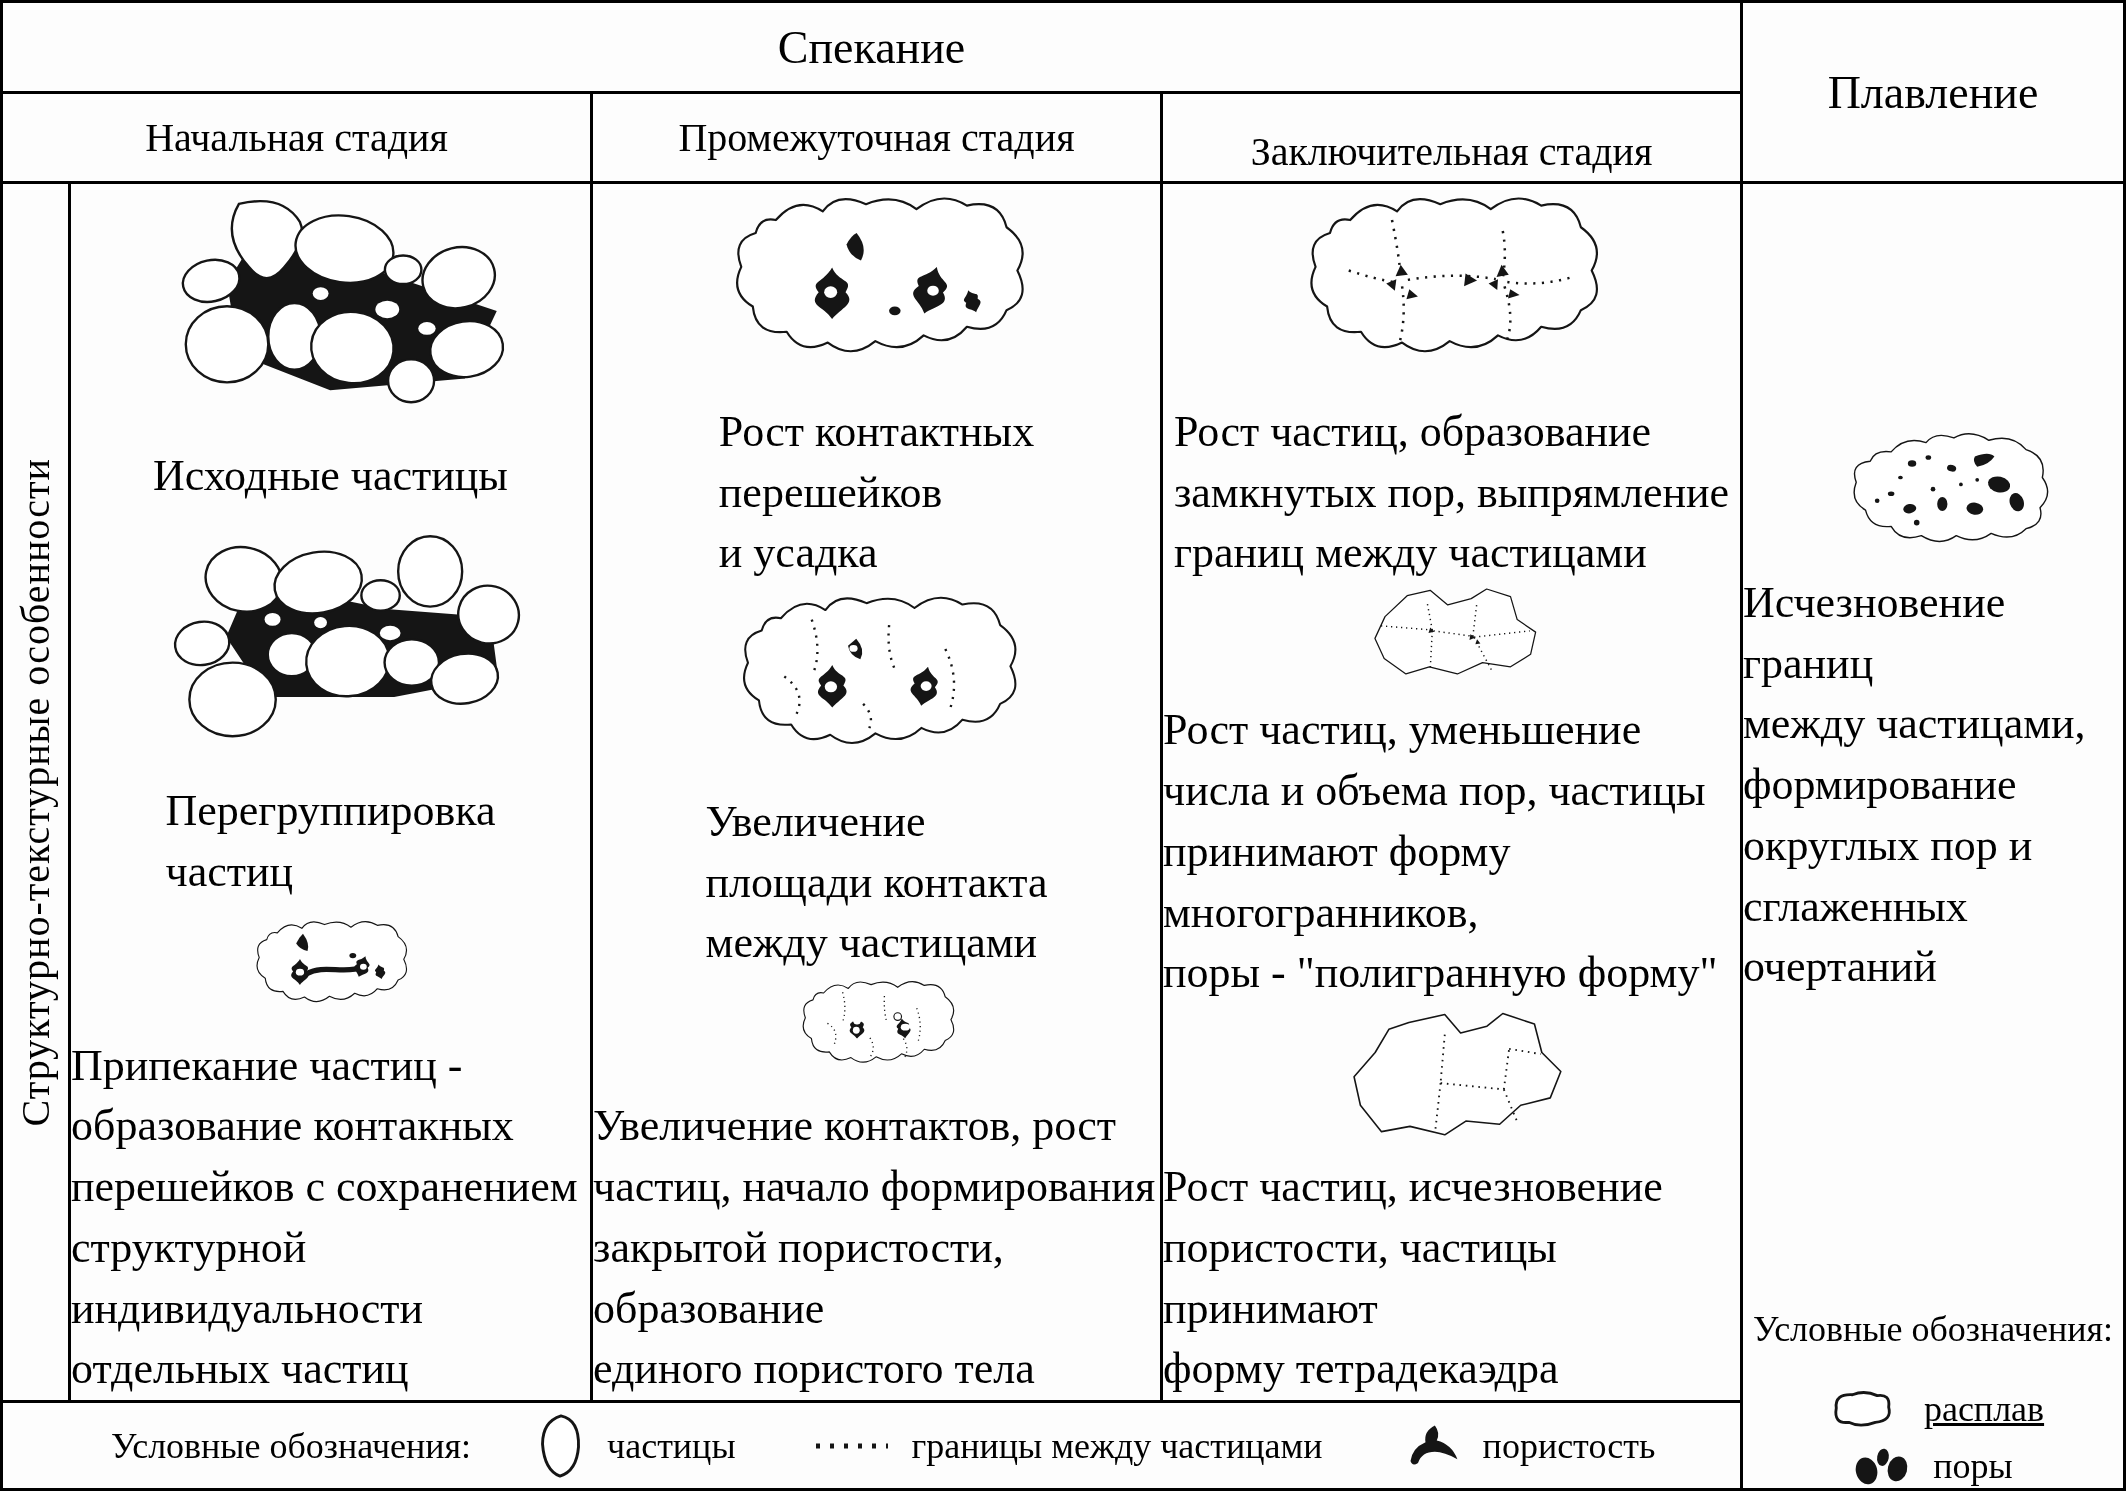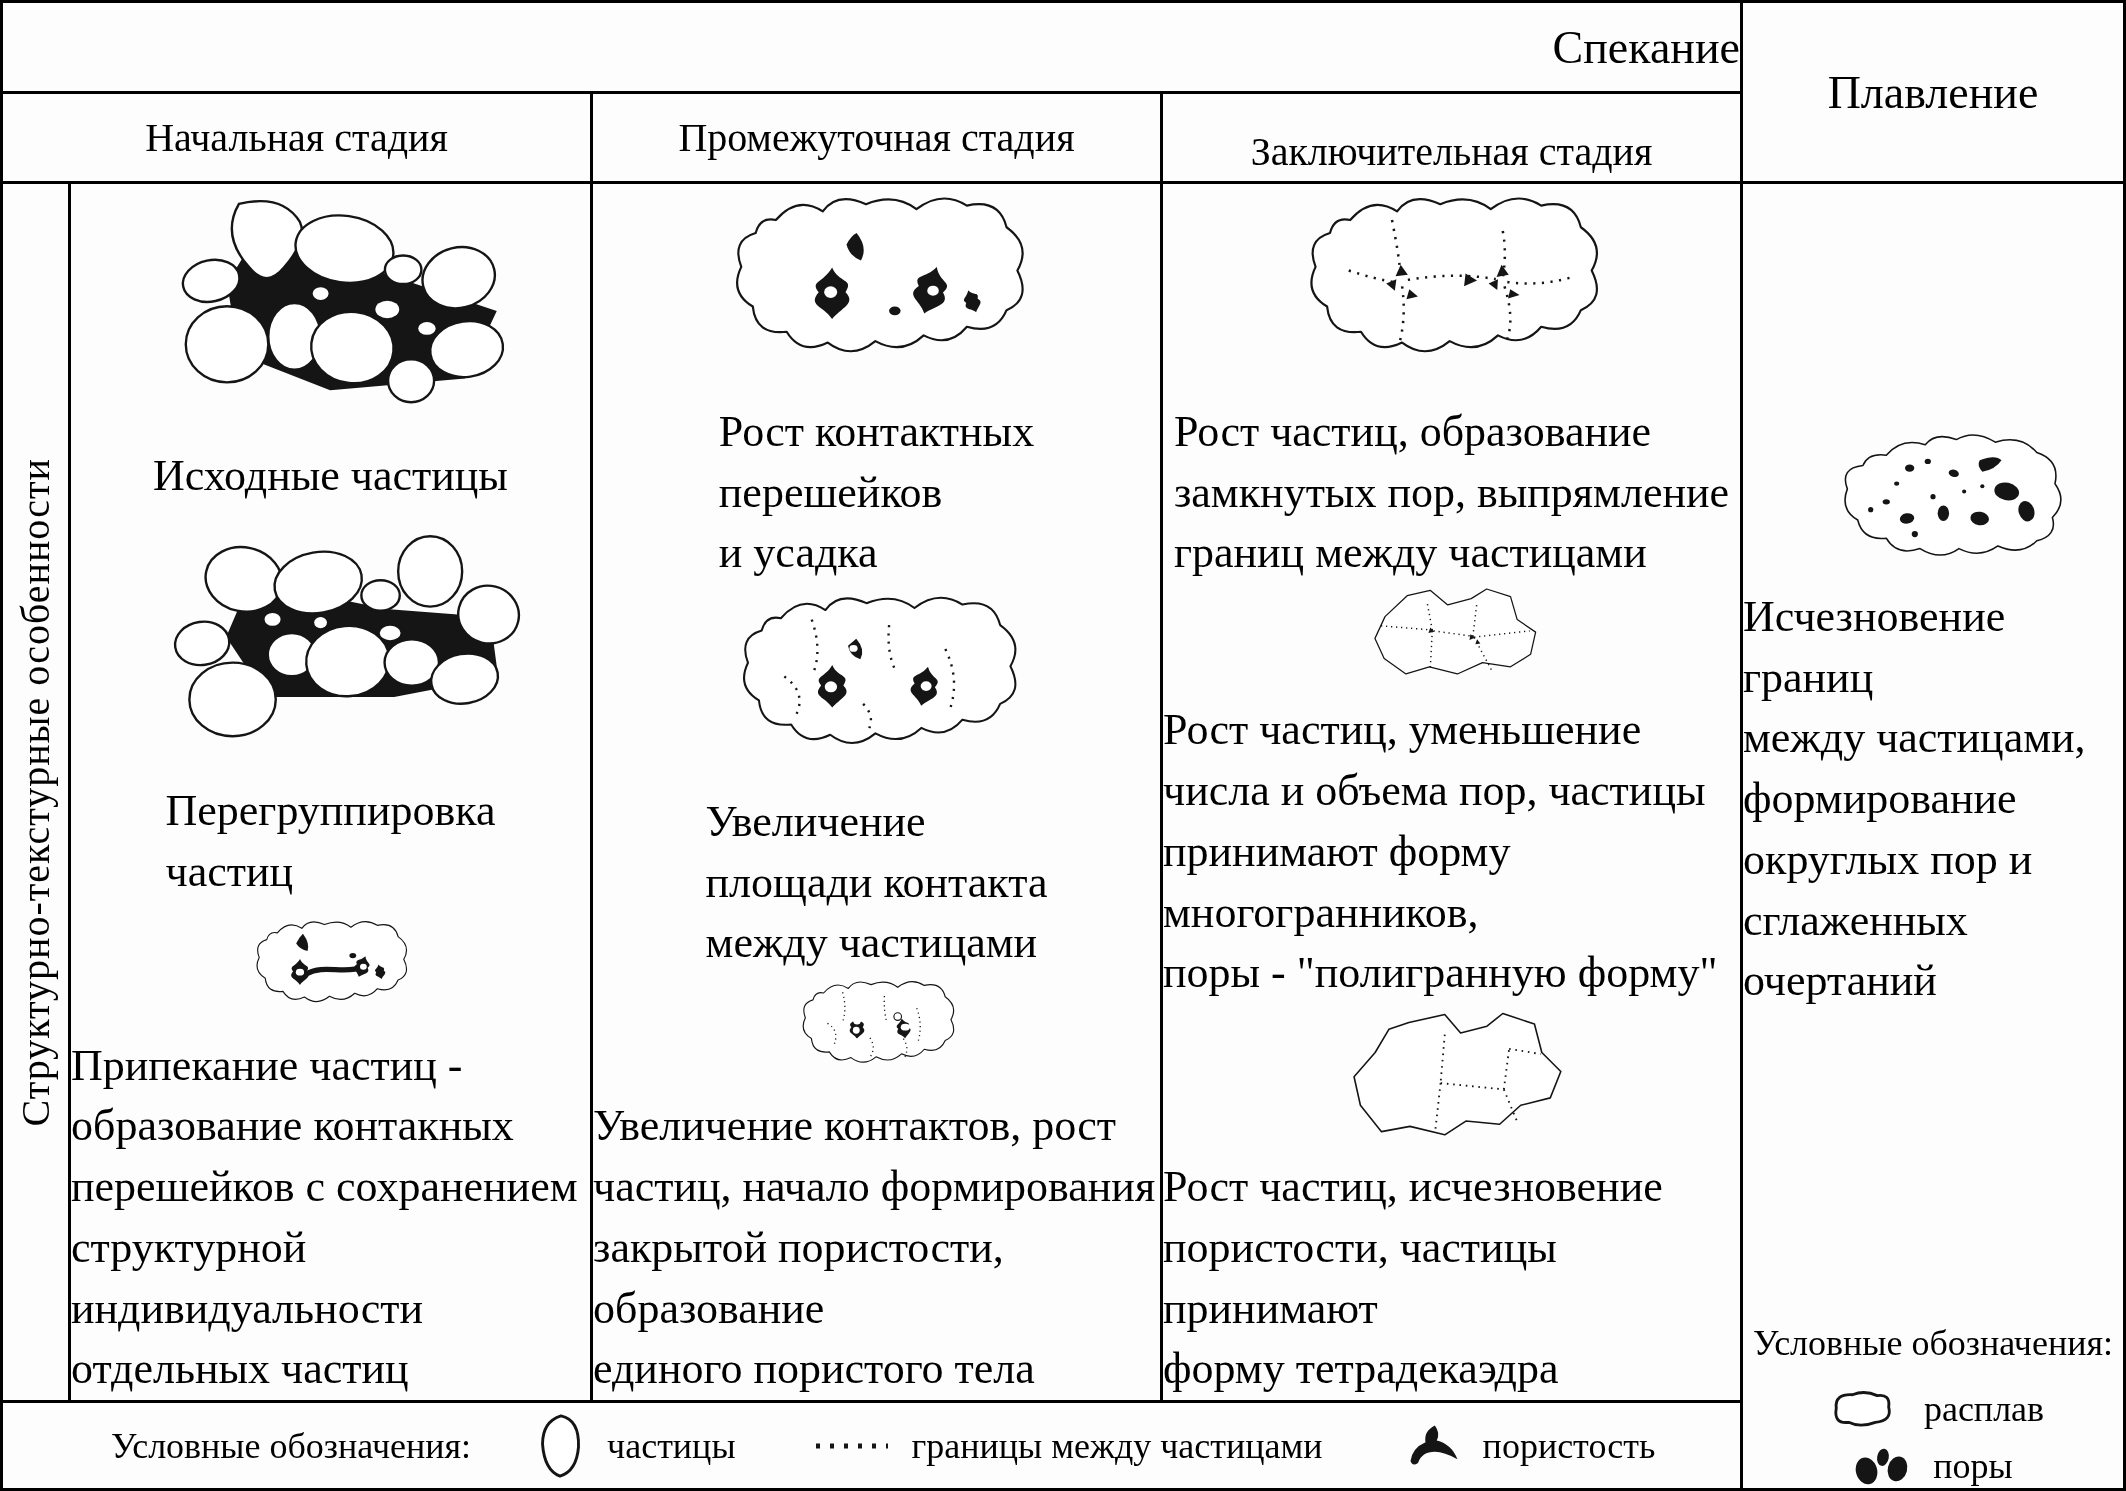--- a/index.html
+++ b/index.html
@@ -36,21 +36,21 @@
 <div id="stage">
 
   <div class="gline" style="left:0;top:88px;width:1737px;height:3px;"></div>
   <div class="gline" style="left:0;top:178px;width:2120px;height:3px;"></div>
   <div class="gline" style="left:0;top:1397px;width:1737px;height:3px;"></div>
   <div class="gline" style="left:65px;top:181px;width:3px;height:1216px;"></div>
   <div class="gline" style="left:587px;top:88px;width:3px;height:1312px;"></div>
   <div class="gline" style="left:1157px;top:88px;width:3px;height:1312px;"></div>
   <div class="gline" style="left:1737px;top:0;width:3px;height:1485px;"></div>
 
-  <div class="cell hdr" style="left:0;top:0;width:1737px;height:88px;justify-content:flex-end;">
+  <div class="cell hdr" style="left:0;top:0;width:1737px;height:88px;">
     <span>Спекание</span>
   </div>
   <div class="cell hdr" style="left:1740px;top:0;width:380px;height:178px;">
     <span>Плавление</span>
   </div>
   <div class="cell subhdr" style="left:0;top:91px;width:587px;height:87px;">
     <span>Начальная стадия</span>
   </div>
   <div class="cell subhdr" style="left:590px;top:91px;width:567px;height:87px;">
     <span>Промежуточная стадия</span>
@@ -260,21 +260,21 @@
         <circle class="pore" cx="175" cy="212" r="6"></circle>
         <circle class="pore" cx="330" cy="70" r="4"></circle>
         <circle class="pore" cx="305" cy="120" r="4"></circle>
     </svg>
     <div class="caption" style="margin-top:28px;">Исчезновение границ
 между частицами,
 формирование
 округлых пор и
 сглаженных очертаний</div>
     <div class="legend-title" style="margin-top:310px;">Условные обозначения:</div>
-    <div class="legrow" style="margin-top:22px;">
+    <div class="legrow" style="margin-top:36px;text-decoration:underline;">
       <svg viewBox="0 0 84 48" width="80" height="46">
         <path class="outline" stroke-width="2.5" d="M15,23 Q13,8 32,9 Q45,4 58,10 Q72,8 70,22 Q74,36 56,38 Q40,44 28,38 Q12,40 15,23 Z"></path>
       </svg>
       <span class="leglabel">расплав</span>
     </div>
     <div class="legrow" style="margin-top:12px;">
       <svg viewBox="0 0 60 44" width="58" height="44">
         <ellipse class="pore" cx="14" cy="27" rx="11" ry="14" transform="rotate(-15 14 27)"></ellipse>
         <ellipse class="pore" cx="31" cy="13" rx="6" ry="9" transform="rotate(10 31 13)"></ellipse>
         <ellipse class="pore" cx="46" cy="25" rx="10" ry="13" transform="rotate(15 46 25)"></ellipse>

